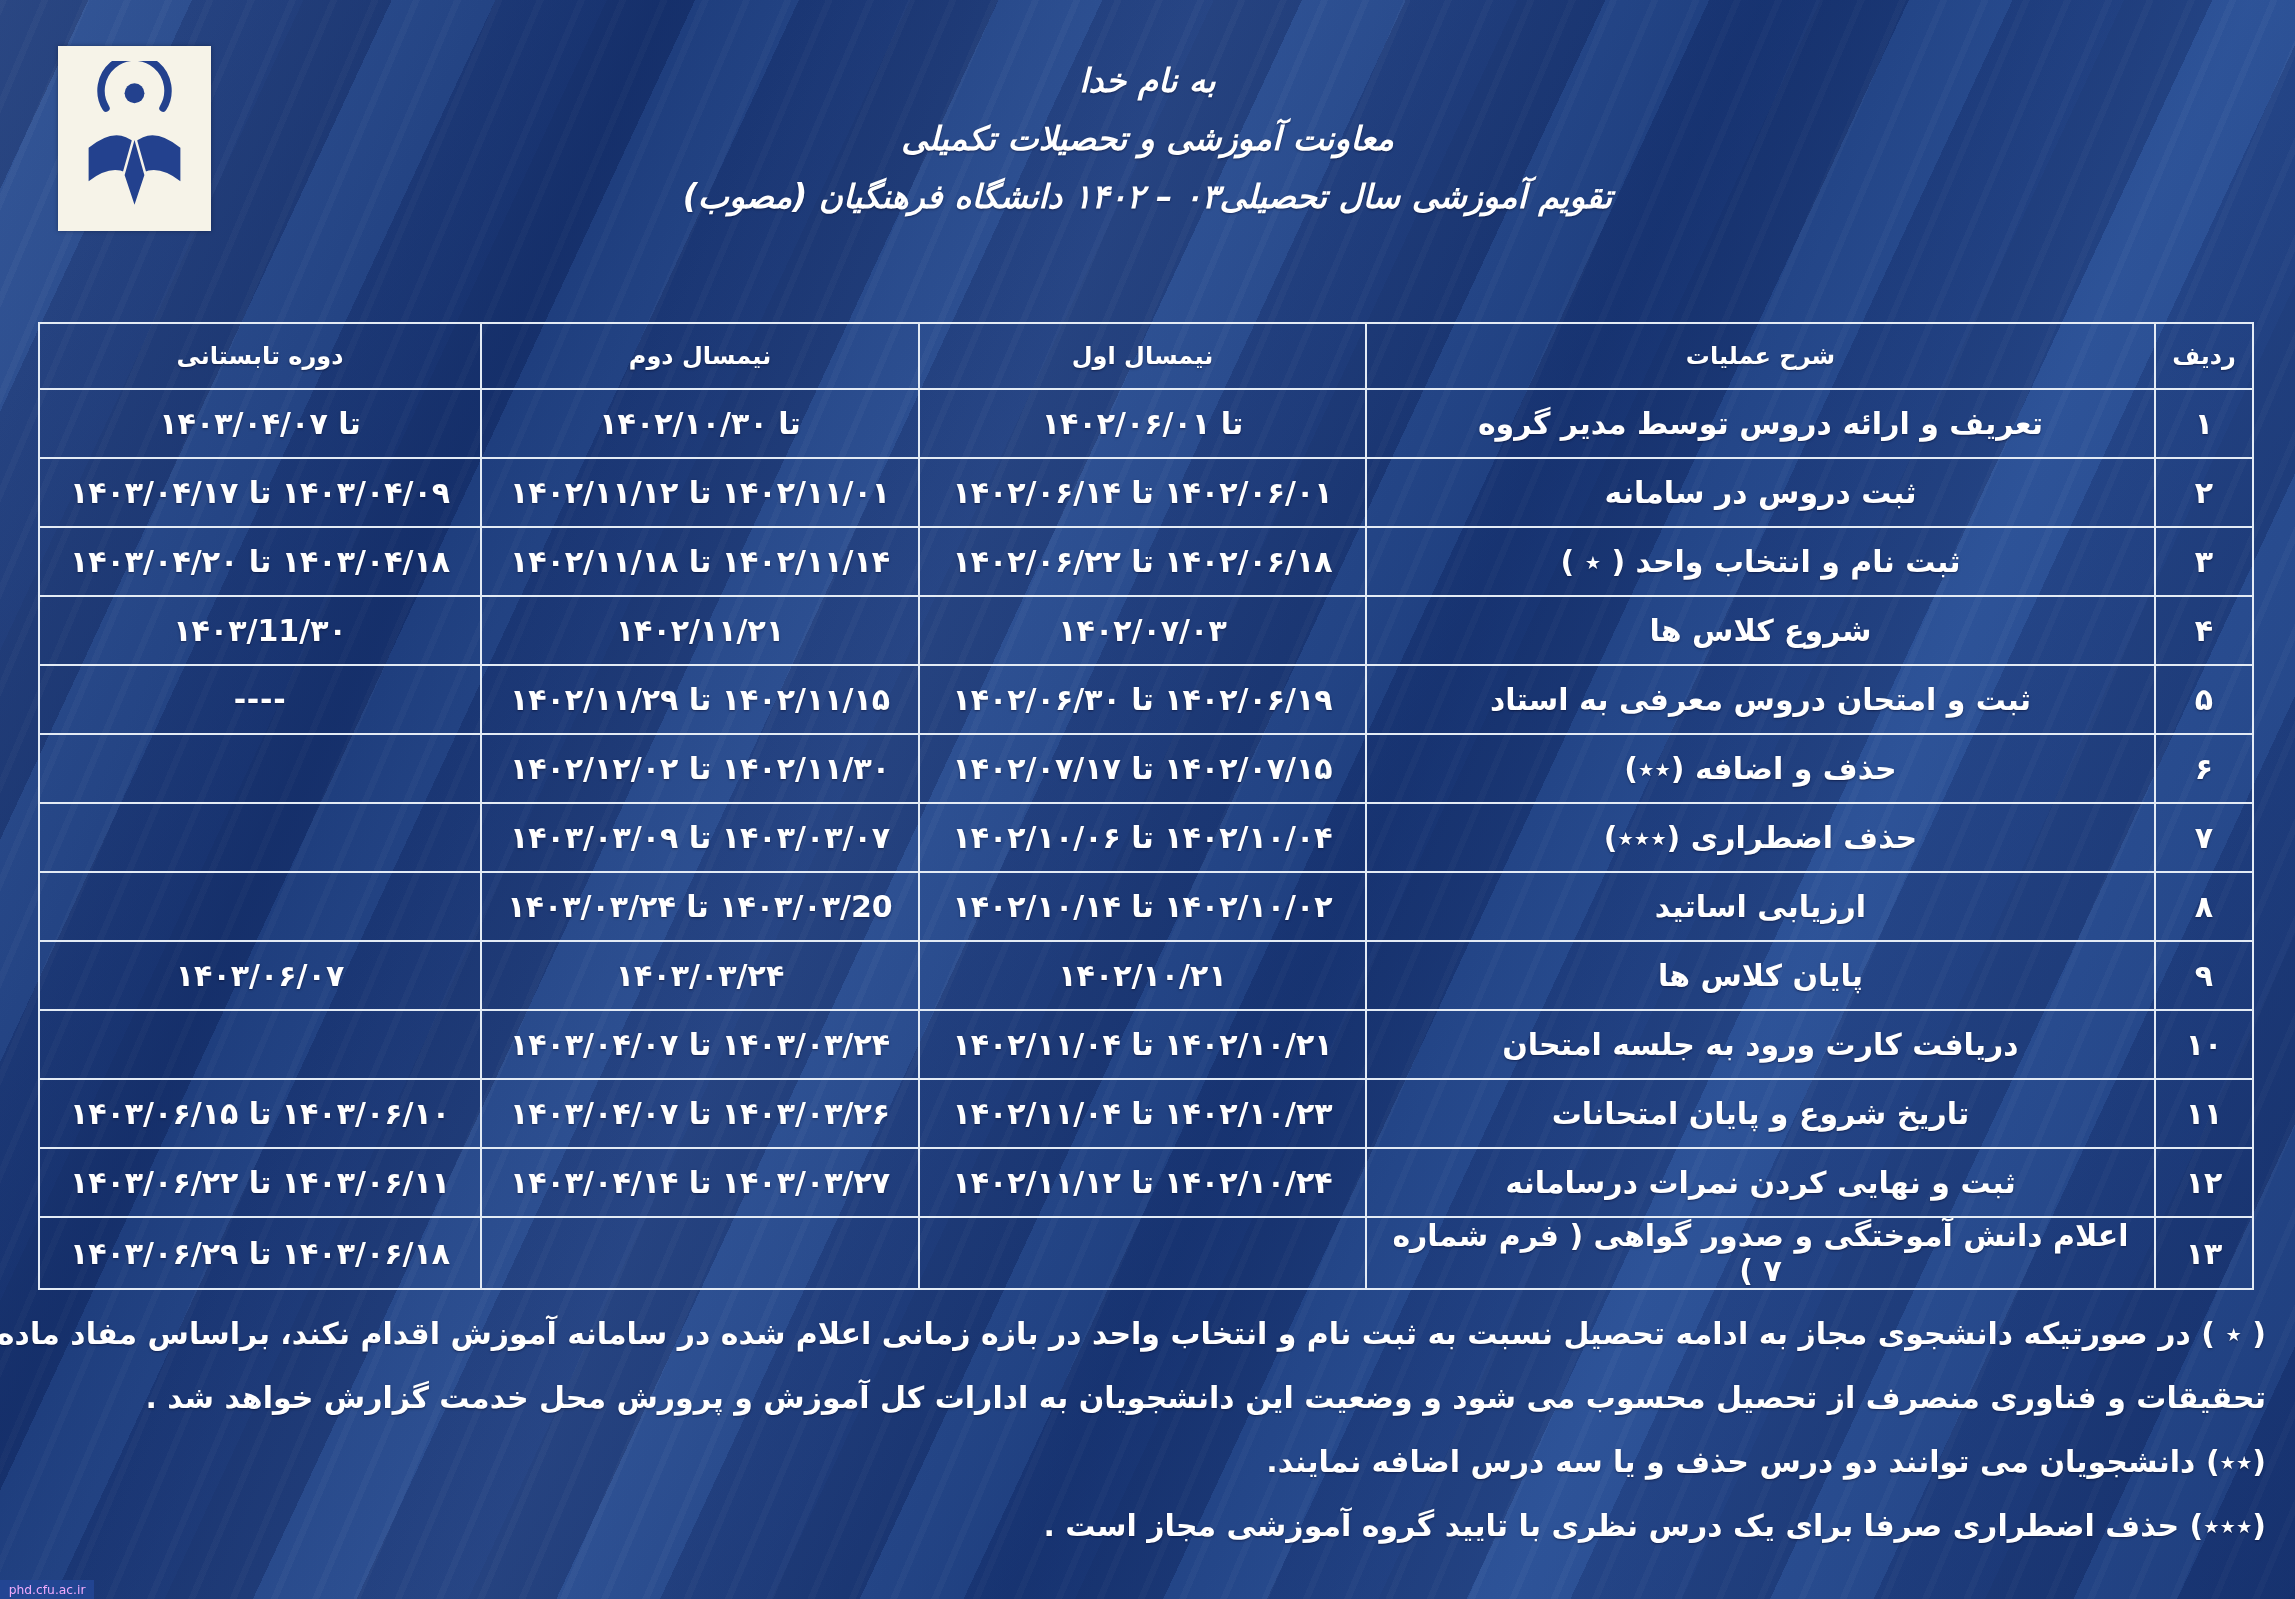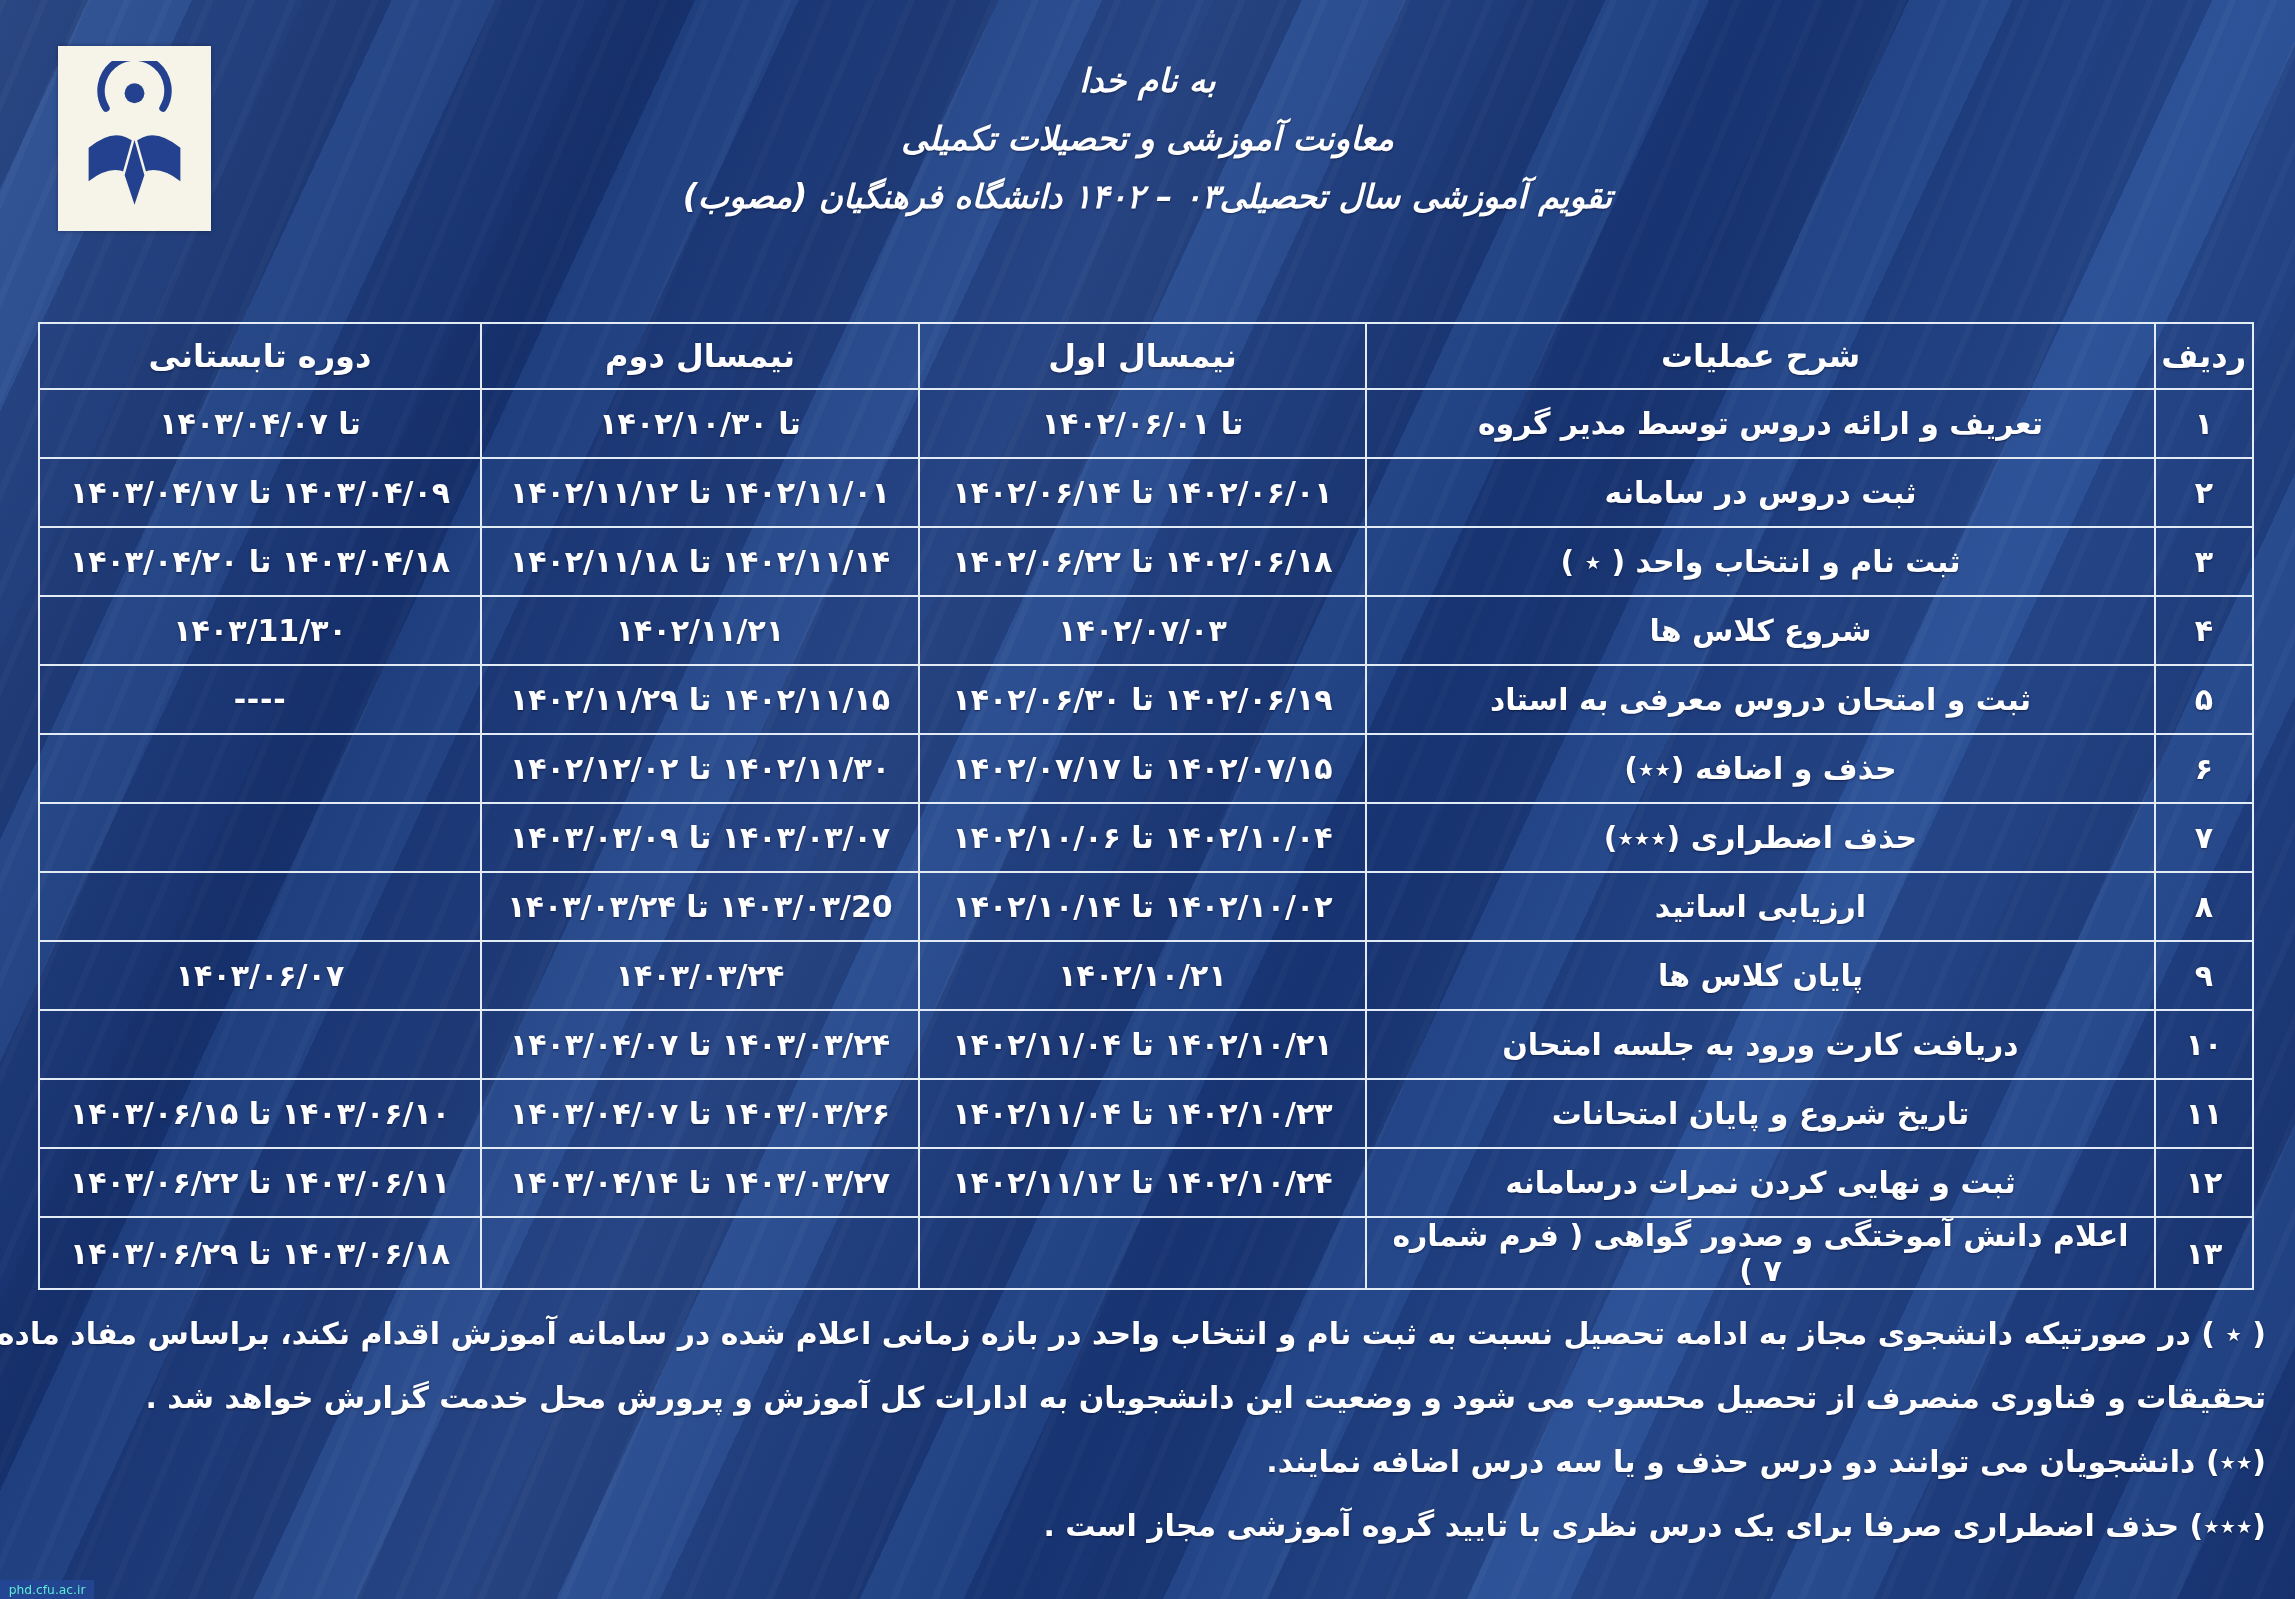--- a/index.html
+++ b/index.html
@@ -28,32 +28,32 @@
     position:absolute;top:322px;right:41px;width:2214px;
     border-collapse:collapse;table-layout:fixed;
     font-weight:bold;
   }
   table.calendar th, table.calendar td{
     border:2.9px solid #e3ebf5;
     text-align:center;vertical-align:middle;
     padding:0 5.8px;overflow:hidden;
     text-shadow:0 1.4px 2.2px rgba(0,0,30,.5);
   }
-  table.calendar th{height:64px;font-size:32px;}
+  table.calendar th{height:64px;font-size:24px;}
   table.calendar td{height:67px;font-size:30px;}
   td.date-cell{letter-spacing:0.7px;}
   .footnotes{
     position:absolute;top:1302px;right:29px;left:29px;
     text-align:right;font-weight:bold;font-size:30px;line-height:64px;
     white-space:nowrap;text-shadow:0 1.4px 2.2px rgba(0,0,30,.5);
   }
   .footnotes .fn{display:block;}
   .watermark{
     position:absolute;left:0;bottom:0;
-    background:rgba(35,70,150,.85);color:#5eead4;
+    background:rgba(35,70,150,.85);color:#f0abfc;
     font-size:12.3px;line-height:14.5px;padding:2.9px 8.7px;
     direction:ltr;font-family:"DejaVu Sans",sans-serif;
   }
 </style>
 </head>
 <body>
 
 <div class="logo-box">
   <svg width="125" height="155" viewBox="0 0 100 125" aria-hidden="true">
     <circle cx="50" cy="26" r="8" fill="#23418e"></circle>

